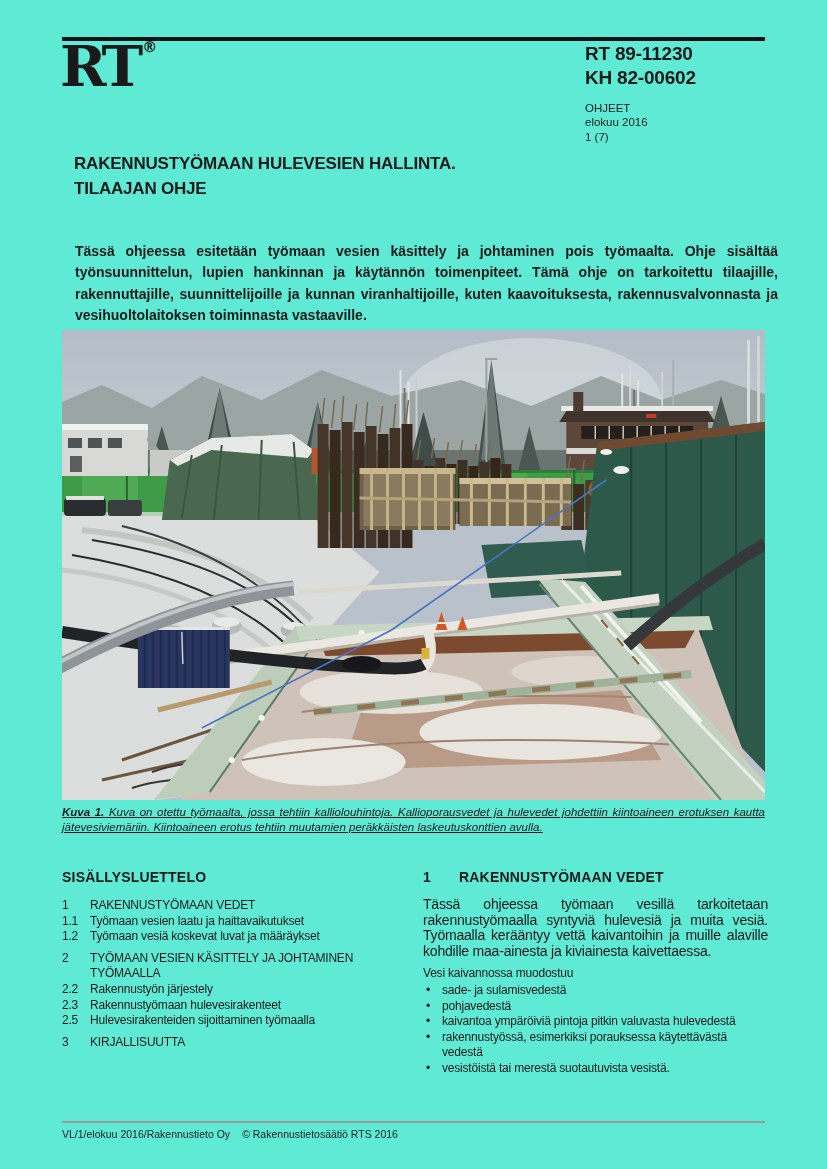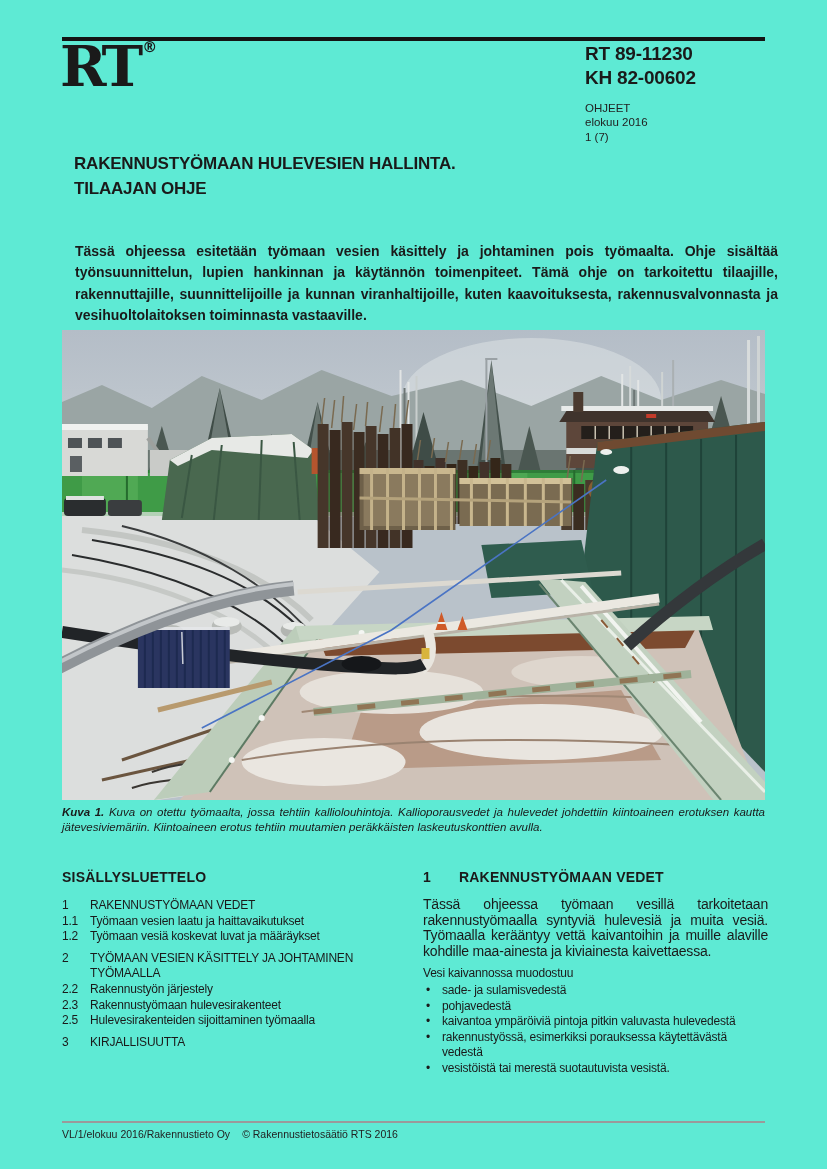--- a/index.html
+++ b/index.html
@@ -10,21 +10,21 @@
   .logo-text{font-size:56px;letter-spacing:-4px;line-height:1;}
   .logo-reg{font-size:15px;vertical-align:34px;margin-left:3px;font-family:"DejaVu Sans",sans-serif;font-weight:bold;}
   .codes{position:absolute;left:585px;top:42px;font-size:19px;font-weight:bold;line-height:23.5px;letter-spacing:-0.2px;}
   .meta{position:absolute;left:585px;top:101px;font-size:11.5px;line-height:14.3px;color:#222;}
   .title{position:absolute;left:62px;top:140px;margin:12px;font-size:17px;font-weight:bold;line-height:24.5px;letter-spacing:-0.2px;}
   .intro{position:absolute;left:62px;top:228px;width:703px;margin:13px;font-size:14px;font-weight:bold;
          line-height:21.4px;text-align:justify;}
   .figure{position:absolute;left:62px;top:330px;width:703px;height:470px;margin:0;background:#b9c2ca;}
   .figure svg{display:block;width:703px;height:470px;}
   .caption{position:absolute;left:62px;top:805px;width:703px;margin:0;font-size:11.5px;line-height:15.2px;
-           font-style:italic;text-align:justify;}
+           font-style:italic;text-align:justify;text-decoration:underline;}
   .caption .cap-label{font-weight:bold;}
   .col-left{position:absolute;left:62px;top:869px;width:332px;}
   .col-right{position:absolute;left:423px;top:869px;width:345px;}
   .col-heading{font-size:14px;font-weight:bold;letter-spacing:0.2px;margin:0;}
   .sec-heading{display:flex;font-size:14px;font-weight:bold;letter-spacing:0.2px;margin:0;}
   .sec-num{width:36px;flex:none;}
   .toc-list{margin-top:13px;}
   .toc-row{display:flex;font-size:12px;letter-spacing:-0.2px;line-height:15.6px;}
   .toc-row.chapter{margin-top:6px;}
   .toc-list .toc-row:first-child{margin-top:0;}

